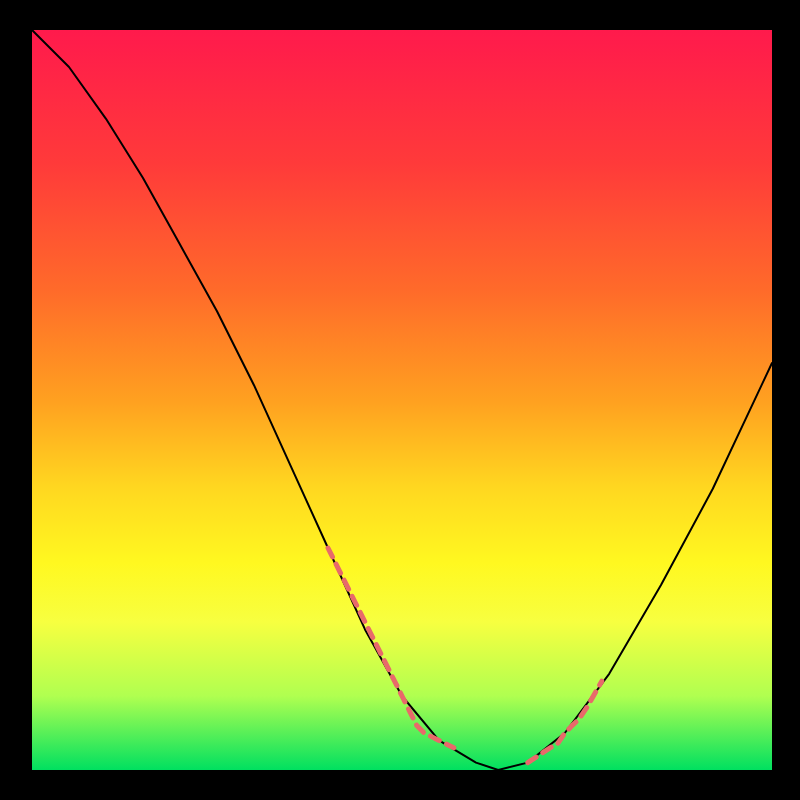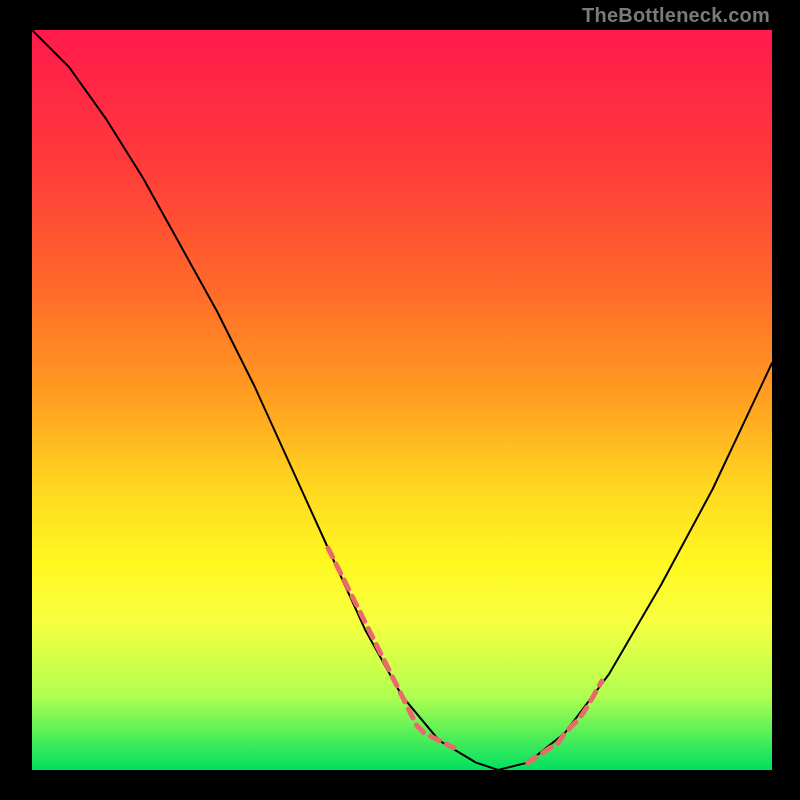--- a/index.html
+++ b/index.html
@@ -53,21 +53,20 @@
     width: 740px;
     height: 740px;
     overflow: visible;
   }
 </style>
 </head>
 <body>
 
 <div class="chart-container">
 
-  <div class="watermark">TheBottleneck.com</div>
 
   <div class="plot-area">
     <svg class="curve" viewBox="0 0 740 740" preserveAspectRatio="none">
       <path id="curve-path" fill="none" d="M0.00 0.00 L37.00 37.00 L74.00 88.80 L111.00 148.00 L148.00 214.60 L185.00 281.20 L222.00 355.20 L259.00 436.60 L296.00 518.00 L333.00 599.40 L370.00 666.00 L407.00 710.40 L444.00 732.60 L466.20 740.00 L495.80 732.60 L532.80 703.00 L577.20 643.80 L629.00 555.00 L680.80 458.80 L740.00 333.00" stroke="#000000" stroke-width="2" stroke-linecap="round" stroke-linejoin="round"></path>
       <path id="hl-left" fill="none" d="M296.00 518.00 L310.80 547.60 L325.60 577.20 L340.40 606.80 L355.20 636.40 L370.00 666.00 L377.40 680.80 L384.80 695.60 L392.20 703.00 L407.00 710.40 L421.80 717.80" stroke="#e86a6a" stroke-width="5" stroke-dasharray="10 8" stroke-linecap="round"></path>
       <path id="hl-right" fill="none" d="M495.80 732.60 L518.00 717.80 L525.40 714.10 L532.80 703.00 L540.20 695.60 L547.60 688.20 L555.00 677.10 L569.80 651.20" stroke="#e86a6a" stroke-width="5" stroke-dasharray="10 8" stroke-linecap="round"></path>
     </svg>
   </div>
 
 </div>

